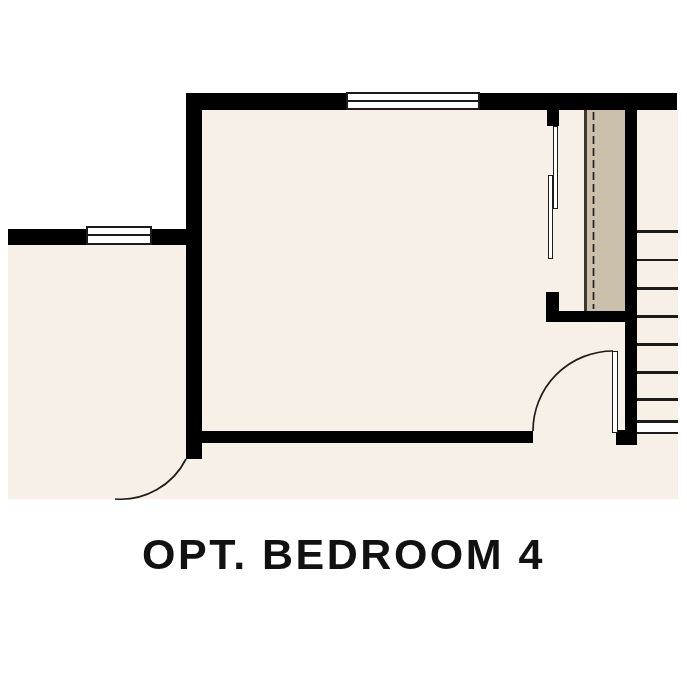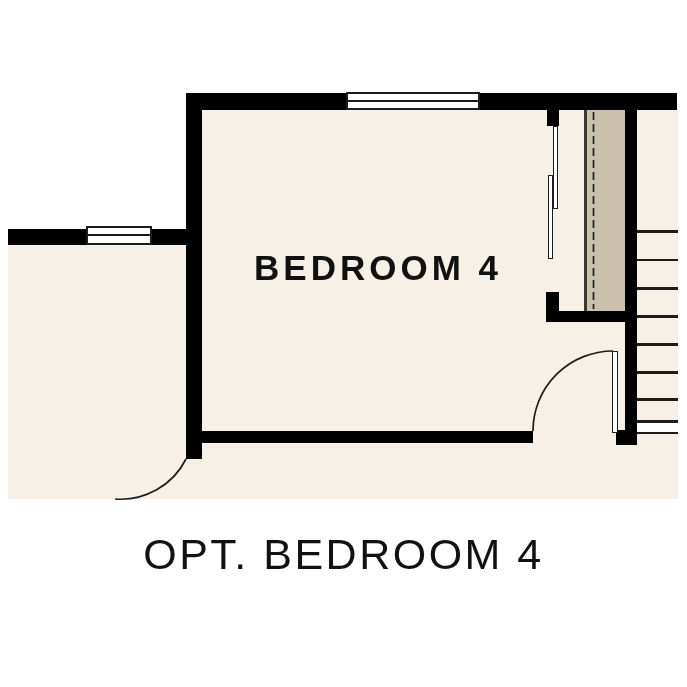--- a/index.html
+++ b/index.html
@@ -33,21 +33,21 @@
   .tread{position:absolute;left:637px;width:41px;height:2.5px;background:var(--line);}
   .stair-break{position:absolute;left:637px;width:41px;background:#ffffff;}
   svg.overlay{position:absolute;left:0;top:0;width:687px;height:687px;pointer-events:none;}
   .room-label{
     position:absolute;left:202px;top:246px;width:352px;height:44px;line-height:44px;
     text-align:center;font-size:35px;font-weight:bold;letter-spacing:4px;
     color:var(--text);white-space:nowrap;
   }
   .caption{
     position:absolute;left:0;top:531px;width:687px;height:46px;line-height:46px;
-    text-align:center;font-size:43px;font-weight:normal;letter-spacing:2.5px;
+    text-align:center;font-size:43px;font-weight:bold;letter-spacing:2.5px;
     color:var(--text);white-space:nowrap;
   }
 </style>
 </head>
 <body>
 
 <div class="plan">
 
   <div class="r floor" style="left:8px;top:245px;width:194px;height:254px;"></div>
   <div class="r floor" style="left:202px;top:110px;width:476px;height:389px;"></div>
@@ -89,16 +89,15 @@
   <div class="r panel" style="left:548px;top:175px;width:4.5px;height:84px;"></div>
 
   <div class="r panel" style="left:612px;top:351px;width:6px;height:82px;"></div>
 
   <svg class="overlay" viewBox="0 0 687 687" xmlns="http://www.w3.org/2000/svg">
     <path d="M 533 431 A 80 80 0 0 1 613 351" fill="none" stroke="#1c1c1c" stroke-width="1.7"></path>
     <path d="M 186 459 A 73 73 0 0 1 115 499" fill="none" stroke="#1c1c1c" stroke-width="1.7"></path>
     <path d="M 593.5 112 L 593.5 309" fill="none" stroke="#222222" stroke-width="1.7" stroke-dasharray="8 4"></path>
   </svg>
 
-  <div class="room-label">BEDROOM 4</div>
   <div class="caption">OPT. BEDROOM 4</div>
 
 </div>
 
 </body></html>

